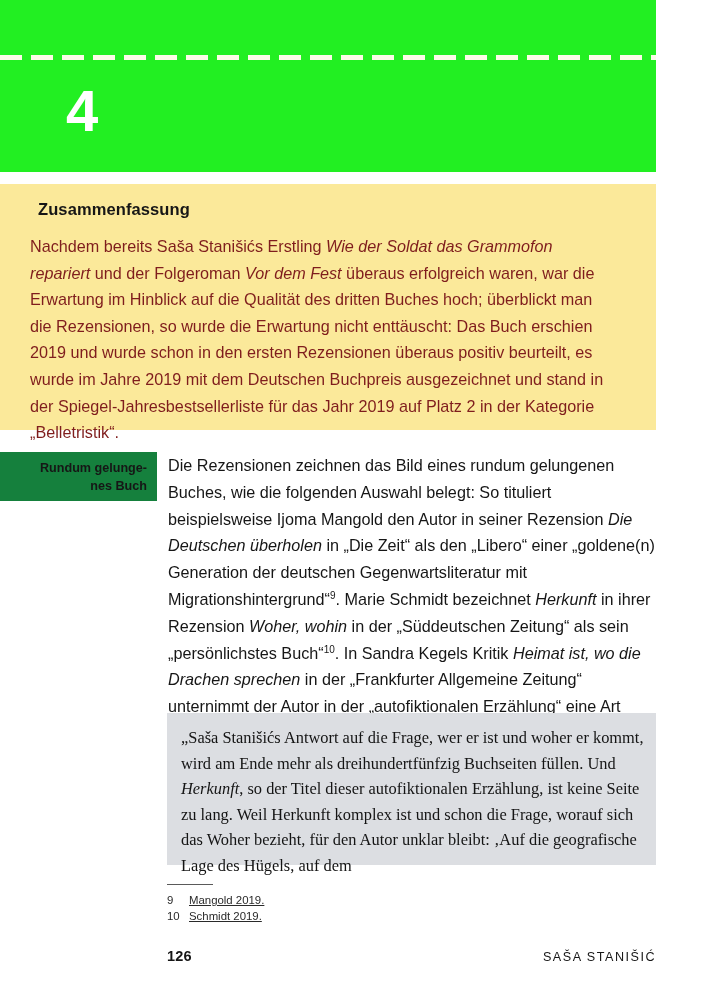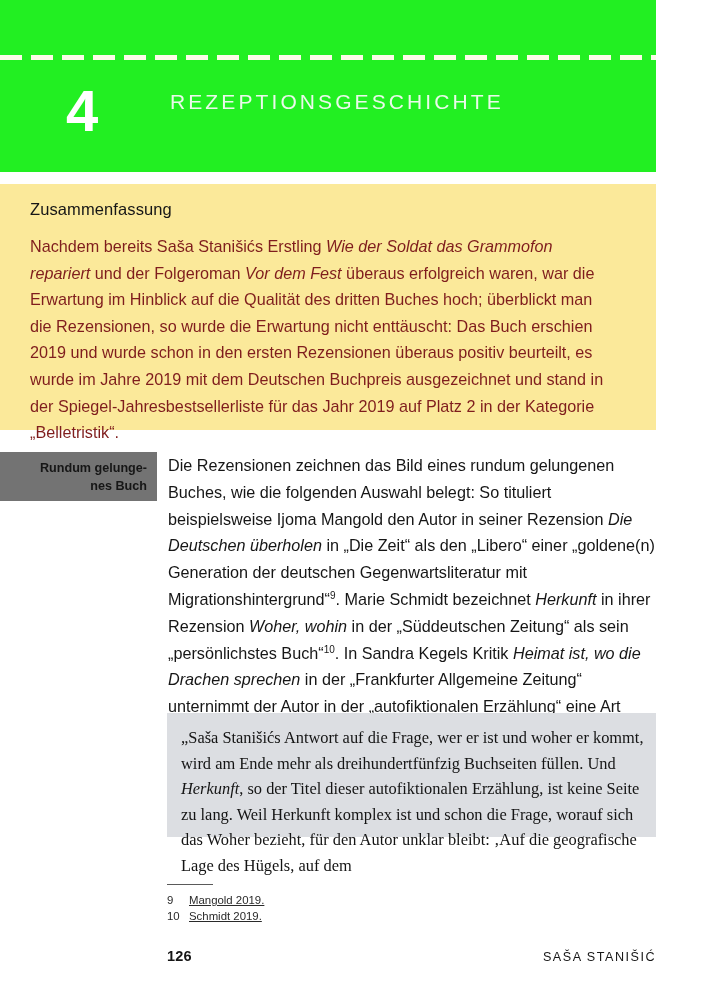--- a/index.html
+++ b/index.html
@@ -65,42 +65,42 @@
     left: 0;
     top: 184px;
     width: 656px;
     height: 246px;
     background: #fbe99a;
     box-sizing: border-box;
     padding: 16px 46px 0 30px;
   }
   .summary-heading {
     font-size: 16.5px;
-    font-weight: 400;
-    color: #161616;
-    margin: 0 0 14px 0;
+    font-weight: 700;
+    color: #161616;
+    margin: 0 0 14px 8px;
     letter-spacing: 0.1px;
   }
   .summary-text {
     font-size: 16.2px;
     line-height: 26.6px;
     color: #7f1d1d;
     margin: 0;
     text-align: left;
   }
   .summary-text i { font-style: italic; }
 
   
   .margin-note {
     position: absolute;
     left: 0;
     top: 452px;
     width: 157px;
     height: 49px;
-    background: #737373;
+    background: #15803d;
     box-sizing: border-box;
     padding: 8px 10px 8px 0;
     text-align: right;
   }
   .margin-note-text {
     font-size: 12.6px;
     line-height: 17.5px;
     font-weight: 700;
     color: #161616;
     display: block;
@@ -126,21 +126,21 @@
     vertical-align: super;
     line-height: 0;
   }
 
   
   .quote-block {
     position: absolute;
     left: 167px;
     top: 713px;
     width: 489px;
-    height: 124px;
+    height: 152px;
     background: #dcdee2;
     box-sizing: border-box;
     padding: 12px 12px 0 14px;
   }
   .quote-text {
     font-family: "Liberation Serif", serif;
     font-size: 16.4px;
     line-height: 25.5px;
     color: #141414;
     margin: 0;
@@ -196,21 +196,20 @@
     color: #161616;
     letter-spacing: 1.5px;
   }
 </style>
 </head>
 <body>
 
 <div class="chapter-banner">
   <div class="chapter-dash"></div>
   <div class="chapter-number">4</div>
-  <div class="chapter-title">REZEPTIONSGESCHICHTE</div>
 </div>
 
 <div class="summary-box">
   <h2 class="summary-heading">Zusammenfassung</h2>
   <p class="summary-text">Nachdem bereits Saša Stanišićs Erstling <i>Wie der Soldat das Grammofon repariert</i> und der Folgeroman <i>Vor dem Fest</i> überaus erfolgreich waren, war die Erwartung im Hinblick auf die Qualität des dritten Buches hoch; überblickt man die Rezensionen, so wurde die Erwartung nicht enttäuscht: Das Buch erschien 2019 und wurde schon in den ersten Rezensionen überaus positiv beurteilt, es wurde im Jahre 2019 mit dem Deutschen Buchpreis ausgezeichnet und stand in der Spiegel-Jahresbestsellerliste für das Jahr 2019 auf Platz 2 in der Kategorie „Belletristik“.</p>
 </div>
 
 <div class="margin-note">
   <span class="margin-note-text">Rundum gelunge-</span>
   <span class="margin-note-text">nes Buch</span>

